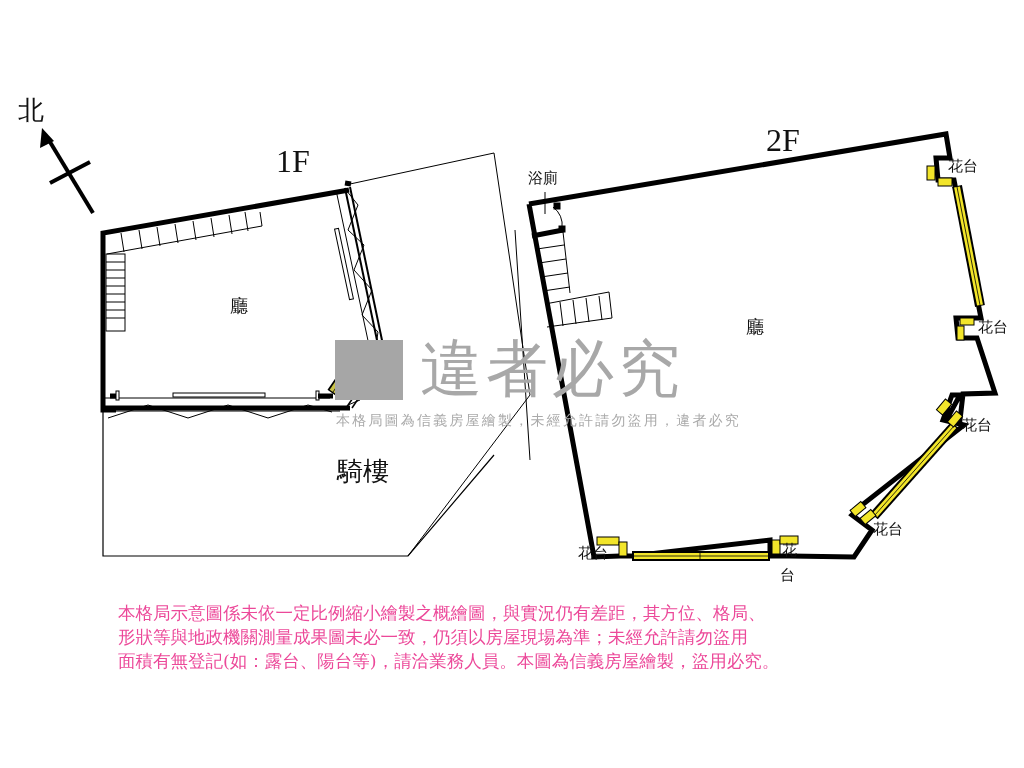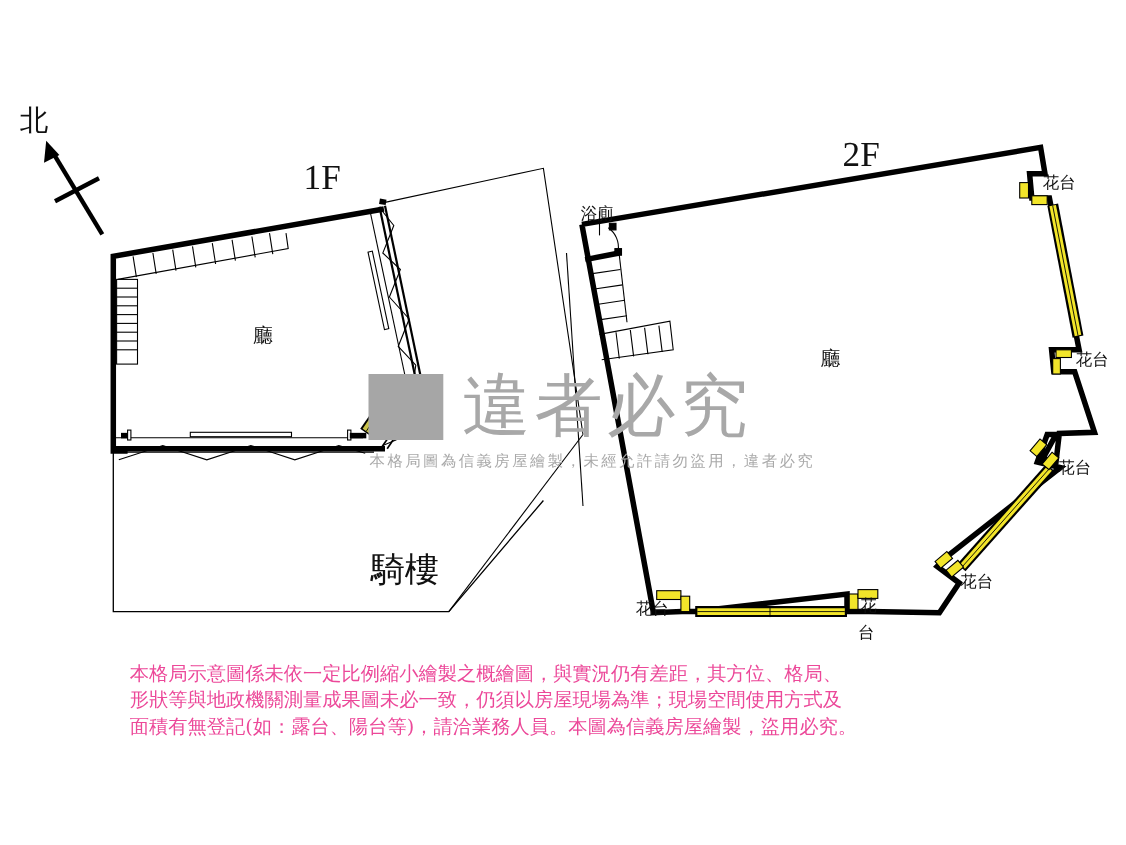--- a/index.html
+++ b/index.html
@@ -2,21 +2,21 @@
 <html><head>
 <meta charset="utf-8">
 <style>
   html, body { margin: 0; padding: 0; background: #ffffff; }
   body { width: 1024px; height: 768px; position: relative; overflow: hidden;
          font-family: "DejaVu Serif", "Liberation Serif", serif; }
   #plan { position: absolute; left: 0; top: 0; }
   .lbl { position: absolute; color: #111; white-space: nowrap; line-height: 1; }
   .floor-title { font-family: "Liberation Serif", "DejaVu Serif", serif; font-size: 32px; }
   .room { font-size: 18px; }
-  .room-big { font-size: 31px; margin-top: 45px; }
+  .room-big { font-size: 26px; }
   .small { font-size: 15px; text-align: right; }
   .wm-main { position: absolute; left: 420px; top: 338px; font-size: 62px; color: #a8a8a8;
              font-family: "DejaVu Sans", sans-serif; letter-spacing: 4px; line-height: 1; }
   .wm-sub { position: absolute; left: 336px; top: 413px; font-size: 14px; color: #a9a9a9;
             font-family: "DejaVu Sans", sans-serif; letter-spacing: 2.2px; line-height: 1; }
   .wm-logo { position: absolute; left: 335px; top: 340px; width: 68px; height: 60px; background: #a6a6a6; }
   .note { position: absolute; left: 118px; top: 601px; width: 800px; font-size: 17.5px;
           line-height: 24px; color: #ec4899; font-family: "DejaVu Serif", "Liberation Serif", serif; }
   .note div { white-space: nowrap; }
 </style>
@@ -149,31 +149,31 @@
     </g>
   </g>
 </svg>
 
 <span class="lbl room" style="left:18px;top:97px;font-size:26px;">北</span>
 <span class="lbl floor-title" style="left:276px;top:145px;">1F</span>
 <span class="lbl room" style="left:230px;top:297px;">廳</span>
 <span class="lbl room-big" style="left:337px;top:458px;">騎樓</span>
 
 <span class="lbl floor-title" style="left:766px;top:124px;">2F</span>
-<span class="lbl small" style="left:528px;top:187px;">浴廁</span>
+<span class="lbl small" style="left:528px;top:171px;">浴廁</span>
 <span class="lbl room" style="left:746px;top:318px;">廳</span>
 <span class="lbl small" style="left:948px;top:159px;">花台</span>
 <span class="lbl small" style="left:978px;top:320px;">花台</span>
 <span class="lbl small" style="left:962px;top:418px;">花台</span>
 <span class="lbl small" style="left:873px;top:522px;">花台</span>
 <span class="lbl small" style="left:578px;top:546px;">花台</span>
 <span class="lbl small" style="left:782px;top:543px;">花</span>
 <span class="lbl small" style="left:780px;top:568px;">台</span>
 
 <div class="wm-logo"></div>
 <div class="wm-main">違者必究</div>
 <div class="wm-sub">本格局圖為信義房屋繪製，未經允許請勿盜用，違者必究</div>
 
 <div class="note">
   <div>本格局示意圖係未依一定比例縮小繪製之概繪圖，與實況仍有差距，其方位、格局、</div>
-  <div>形狀等與地政機關測量成果圖未必一致，仍須以房屋現場為準；現場空間使用方式及</div>
+  <div>形狀等與地政機關測量成果圖未必一致，仍須以房屋現場為準；未經允許請勿盜用</div>
   <div>面積有無登記(如：露台、陽台等)，請洽業務人員。本圖為信義房屋繪製，盜用必究。</div>
 </div>
 
 </body></html>

